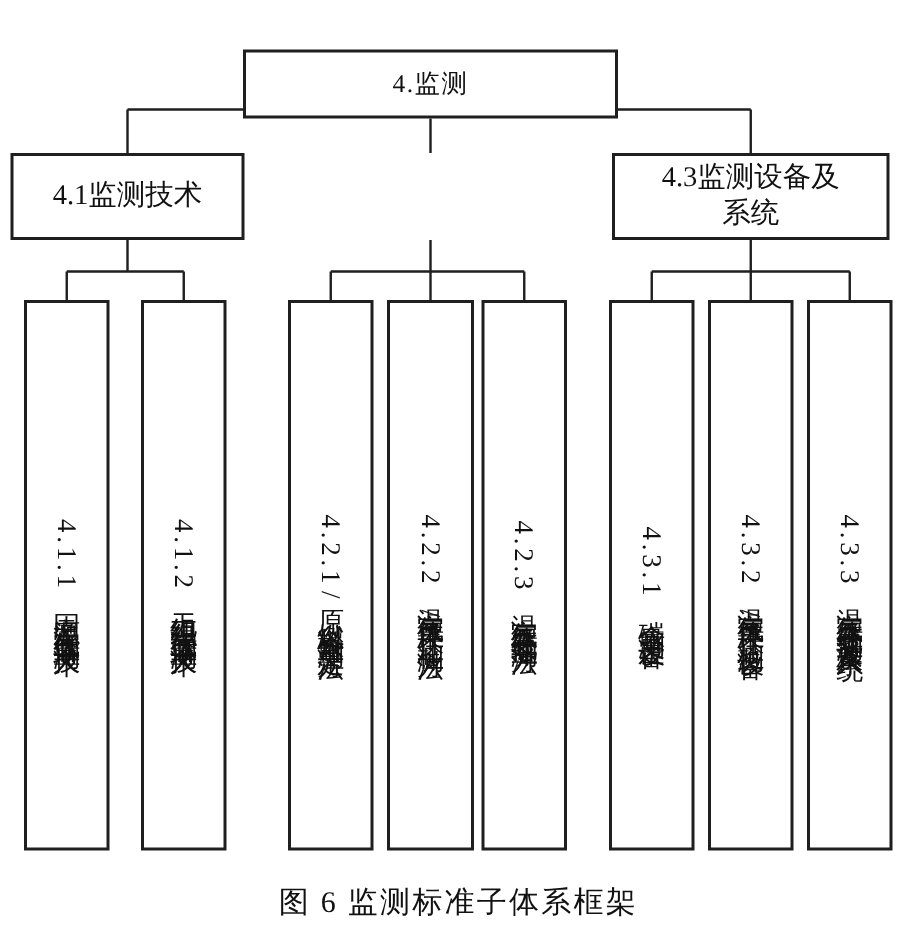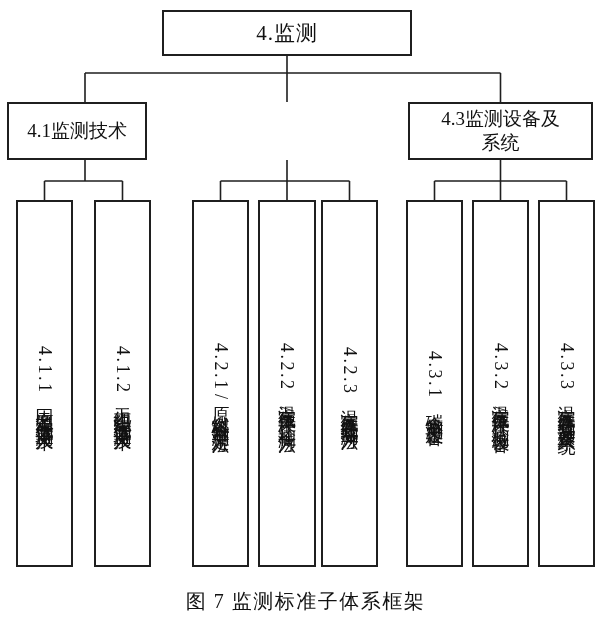--- a/index.html
+++ b/index.html
@@ -18,21 +18,21 @@
     border:2px solid #1f1f1f;
     background:#ffffff;
     display:flex;
     align-items:center;
     justify-content:center;
     text-align:center;
     font-size:19px;
     line-height:1.25;
   }
   .box span{white-space:pre-line;}
-  .root{font-size:21px;letter-spacing:1px;}
+  .root{font-size:17px;letter-spacing:1px;margin-top:23px;}
   .vbox{
     position:absolute;
     box-sizing:border-box;
     border:2px solid #1f1f1f;
     background:#ffffff;
     writing-mode:vertical-rl;
     text-orientation:mixed;
     display:flex;
     align-items:center;
     justify-content:center;
@@ -70,21 +70,21 @@
              M500.5 160 V200
              M434.5 181 H566.5
              M434.5 181 V200
              M566.5 181 V200" fill="none" stroke="#1f1f1f" stroke-width="1.6"></path>
   </svg>
 
   <div class="box root" style="left:162px;top:10px;width:250px;height:46px">
     <span>4.监测</span>
   </div>
 
-  <div class="box" style="left:7px;top:102px;width:140px;height:58px">
+  <div class="box" style="left:7px;top:102px;width:156px;height:58px">
     <span>4.1监测技术</span>
   </div>
   <div class="box" style="left:408px;top:102px;width:185px;height:58px">
     <span>4.3监测设备及
 系统</span>
   </div>
 
   <div class="vbox" style="left:16px;top:200px;width:57px;height:367px">
     <span>4.1.1固定源温室气体监测技术</span>
   </div>
@@ -105,15 +105,15 @@
   <div class="vbox" style="left:406px;top:200px;width:57px;height:367px">
     <span>4.3.1碳含量测定设备</span>
   </div>
   <div class="vbox" style="left:472px;top:200px;width:57px;height:367px">
     <span>4.3.2温室气体采样/检测设备</span>
   </div>
   <div class="vbox" style="left:538px;top:200px;width:57px;height:367px">
     <span>4.3.3温室气体在线监测设备及系统</span>
   </div>
 
-  <div class="caption">图 7 监测标准子体系框架</div>
+  <div class="caption">图 6 监测标准子体系框架</div>
 
 </div>
 
 </body></html>

